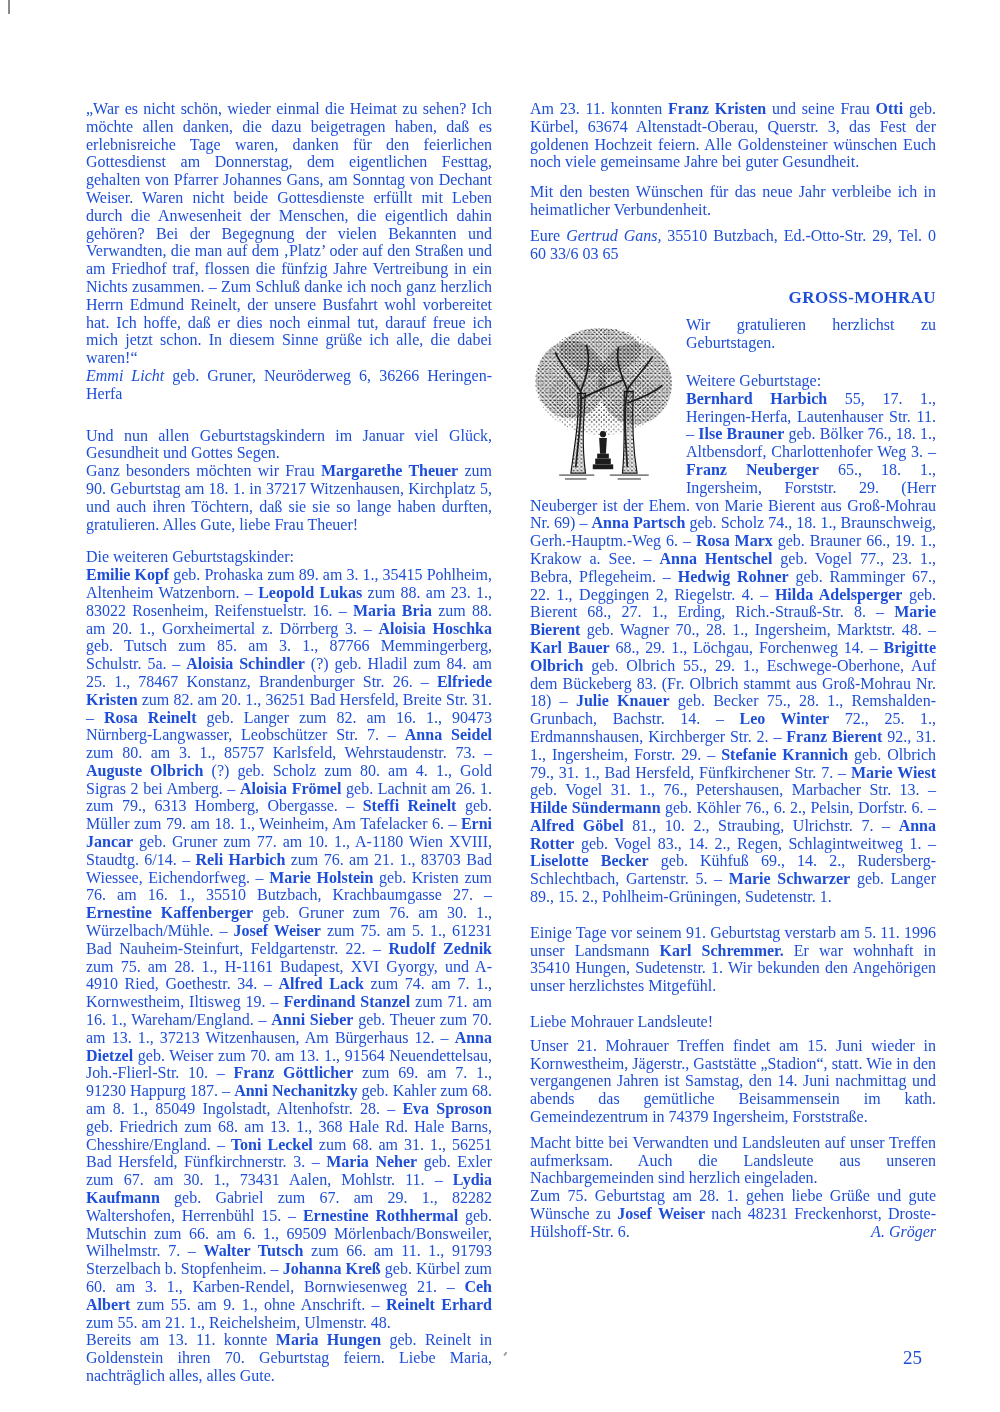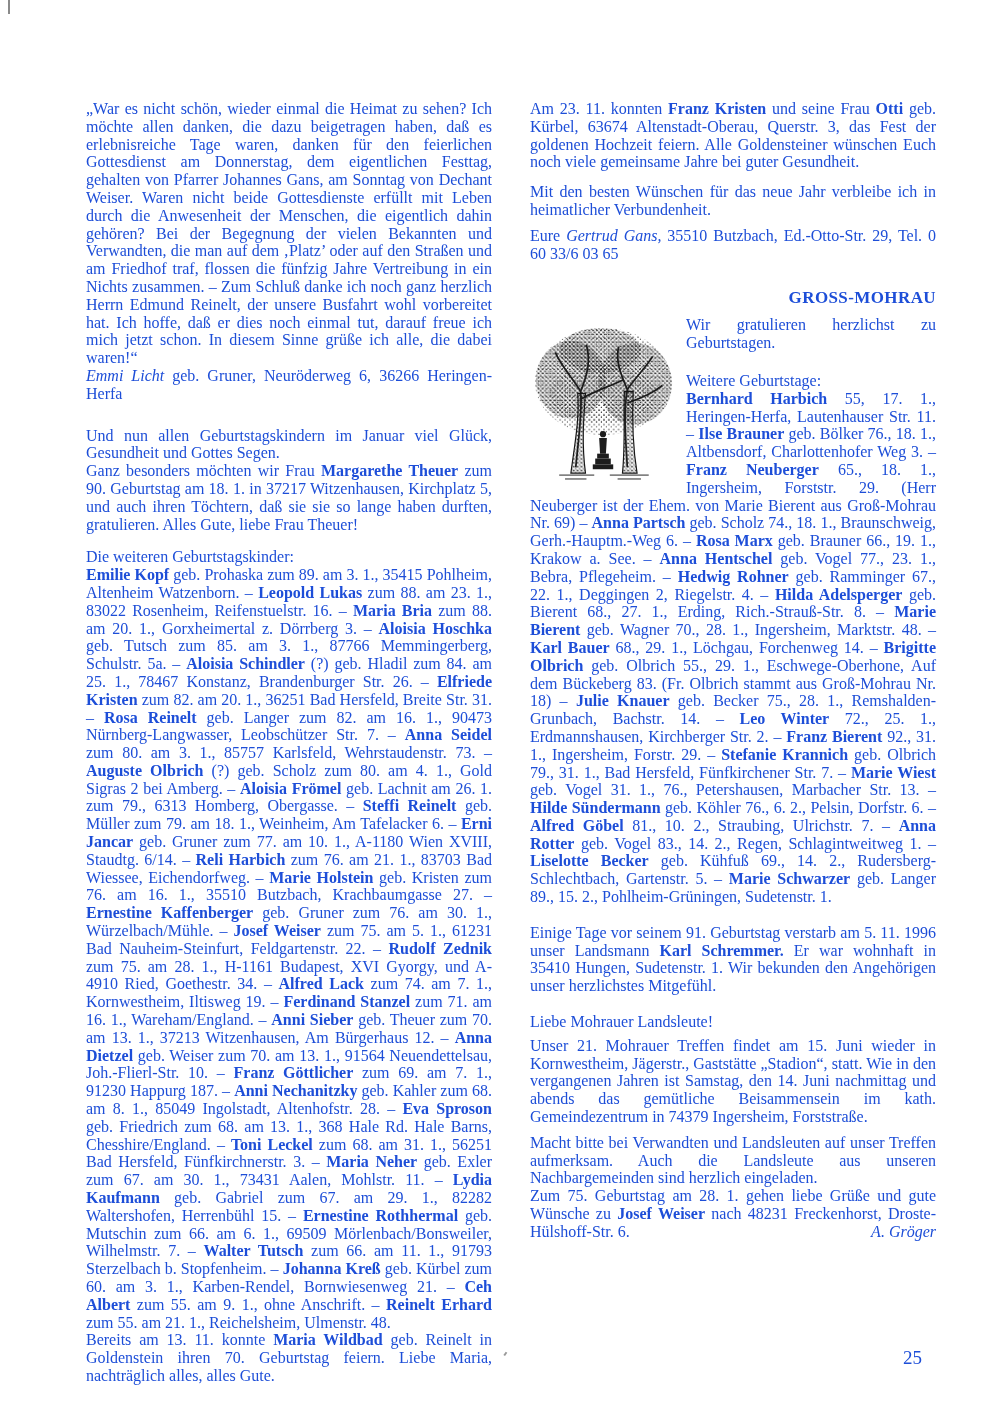--- a/index.html
+++ b/index.html
@@ -69,21 +69,21 @@
 
   <div class="corner-tick"></div>
 
   <div class="col col-left">
     <p><span>„War es nicht schön, wieder einmal die Heimat zu sehen? Ich möchte allen danken, die dazu beigetragen haben, daß es erlebnisreiche Tage waren, danken für den feierlichen Gottesdienst am Donnerstag, dem eigentlichen Festtag, gehalten von Pfarrer Johannes Gans, am Sonntag von Dechant Weiser. Waren nicht beide Gottesdienste erfüllt mit Leben durch die Anwesenheit der Menschen, die eigentlich dahin gehören? Bei der Begegnung der vielen Bekannten und Verwandten, die man auf dem ‚Platz’ oder auf den Straßen und am Friedhof traf, flossen die fünfzig Jahre Vertreibung in ein Nichts zusammen. – Zum Schluß danke ich noch ganz herzlich Herrn Edmund Reinelt, der unsere Busfahrt wohl vorbereitet hat. Ich hoffe, daß er dies noch einmal tut, darauf freue ich mich jetzt schon. In diesem Sinne grüße ich alle, die dabei waren!“</span></p>
     <p><span class="i">Emmi Licht</span><span> geb. Gruner, Neuröderweg 6, 36266 Heringen-Herfa</span></p>
     <p class="mt30"><span>Und nun allen Geburtstagskindern im Januar viel Glück, Gesundheit und Gottes Segen.</span></p>
     <p><span>Ganz besonders möchten wir Frau </span><span class="b">Margarethe Theuer</span><span> zum 90. Geburtstag am 18. 1. in 37217 Witzenhausen, Kirchplatz 5, und auch ihren Töchtern, daß sie sie so lange haben durften, gratulieren. Alles Gute, liebe Frau Theuer!</span></p>
     <p class="mt15"><span>Die weiteren Geburtstagskinder:</span></p>
     <p><span class="b">Emilie Kopf</span><span> geb. Prohaska zum 89. am 3. 1., 35415 Pohlheim, Altenheim Watzenborn. – </span><span class="b">Leopold Lukas</span><span> zum 88. am 23. 1., 83022 Rosenheim, Reifenstuelstr. 16. – </span><span class="b">Maria Bria</span><span> zum 88. am 20. 1., Gorxheimertal z. Dörrberg 3. – </span><span class="b">Aloisia Hoschka</span><span> geb. Tutsch zum 85. am 3. 1., 87766 Memmingerberg, Schulstr. 5a. – </span><span class="b">Aloisia Schindler</span><span> (?) geb. Hladil zum 84. am 25. 1., 78467 Konstanz, Brandenburger Str. 26. – </span><span class="b">Elfriede Kristen</span><span> zum 82. am 20. 1., 36251 Bad Hersfeld, Breite Str. 31. – </span><span class="b">Rosa Reinelt</span><span> geb. Langer zum 82. am 16. 1., 90473 Nürnberg-Langwasser, Leobschützer Str. 7. – </span><span class="b">Anna Seidel</span><span> zum 80. am 3. 1., 85757 Karlsfeld, Wehrstaudenstr. 73. – </span><span class="b">Auguste Olbrich</span><span> (?) geb. Scholz zum 80. am 4. 1., Gold Sigras 2 bei Amberg. – </span><span class="b">Aloisia Frömel</span><span> geb. Lachnit am 26. 1. zum 79., 6313 Homberg, Obergasse. – </span><span class="b">Steffi Reinelt</span><span> geb. Müller zum 79. am 18. 1., Weinheim, Am Tafelacker 6. – </span><span class="b">Erni Jancar</span><span> geb. Gruner zum 77. am 10. 1., A-1180 Wien XVIII, Staudtg. 6/14. – </span><span class="b">Reli Harbich</span><span> zum 76. am 21. 1., 83703 Bad Wiessee, Eichendorfweg. – </span><span class="b">Marie Holstein</span><span> geb. Kristen zum 76. am 16. 1., 35510 Butzbach, Krachbaumgasse 27. – </span><span class="b">Ernestine Kaffenberger</span><span> geb. Gruner zum 76. am 30. 1., Würzelbach/Mühle. – </span><span class="b">Josef Weiser</span><span> zum 75. am 5. 1., 61231 Bad Nauheim-Steinfurt, Feldgartenstr. 22. – </span><span class="b">Rudolf Zednik</span><span> zum 75. am 28. 1., H-1161 Budapest, XVI Gyorgy, und A-4910 Ried, Goethestr. 34. – </span><span class="b">Alfred Lack</span><span> zum 74. am 7. 1., Kornwestheim, Iltisweg 19. – </span><span class="b">Ferdinand Stanzel</span><span> zum 71. am 16. 1., Wareham/England. – </span><span class="b">Anni Sieber</span><span> geb. Theuer zum 70. am 13. 1., 37213 Witzenhausen, Am Bürgerhaus 12. – </span><span class="b">Anna Dietzel</span><span> geb. Weiser zum 70. am 13. 1., 91564 Neuendettelsau, Joh.-Flierl-Str. 10. – </span><span class="b">Franz Göttlicher</span><span> zum 69. am 7. 1., 91230 Happurg 187. – </span><span class="b">Anni Nechanitzky</span><span> geb. Kahler zum 68. am 8. 1., 85049 Ingolstadt, Altenhofstr. 28. – </span><span class="b">Eva Sproson</span><span> geb. Friedrich zum 68. am 13. 1., 368 Hale Rd. Hale Barns, Chesshire/England. – </span><span class="b">Toni Leckel</span><span> zum 68. am 31. 1., 56251 Bad Hersfeld, Fünfkirchnerstr. 3. – </span><span class="b">Maria Neher</span><span> geb. Exler zum 67. am 30. 1., 73431 Aalen, Mohlstr. 11. – </span><span class="b">Lydia Kaufmann</span><span> geb. Gabriel zum 67. am 29. 1., 82282 Waltershofen, Herrenbühl 15. – </span><span class="b">Ernestine Rothhermal</span><span> geb. Mutschin zum 66. am 6. 1., 69509 Mörlenbach/Bonsweiler, Wilhelmstr. 7. – </span><span class="b">Walter Tutsch</span><span> zum 66. am 11. 1., 91793 Sterzelbach b. Stopfenheim. – </span><span class="b">Johanna Kreß</span><span> geb. Kürbel zum 60. am 3. 1., Karben-Rendel, Bornwiesenweg 21. – </span><span class="b">Ceh Albert</span><span> zum 55. am 9. 1., ohne Anschrift. – </span><span class="b">Reinelt Erhard</span><span> zum 55. am 21. 1., Reichelsheim, Ulmenstr. 48.</span></p>
-    <p><span>Bereits am 13. 11. konnte </span><span class="b">Maria Wildbad</span><span> geb. Reinelt in Goldenstein ihren 70. Geburtstag feiern. Liebe Maria, nachträglich alles, alles Gute.</span></p>
+    <p><span>Bereits am 13. 11. konnte </span><span class="b">Maria Hungen</span><span> geb. Reinelt in Goldenstein ihren 70. Geburtstag feiern. Liebe Maria, nachträglich alles, alles Gute.</span></p>
   </div>
 
   <div class="col col-right">
     <p><span>Am 23. 11. konnten </span><span class="b">Franz Kristen</span><span> und seine Frau </span><span class="b">Otti</span><span> geb. Kürbel, 63674 Altenstadt-Oberau, Querstr. 3, das Fest der goldenen Hochzeit feiern. Alle Goldensteiner wünschen Euch noch viele gemeinsame Jahre bei guter Gesundheit.</span></p>
     <p class="mt12"><span>Mit den besten Wünschen für das neue Jahr verbleibe ich in heimatlicher Verbundenheit.</span></p>
     <p class="mt8"><span>Eure </span><span class="i">Gertrud Gans,</span><span> 35510 Butzbach, Ed.-Otto-Str. 29, Tel. 0 60 33/6 03 65</span></p>
 
     <h2 class="section">GROSS-MOHRAU</h2>
 
     <div>

